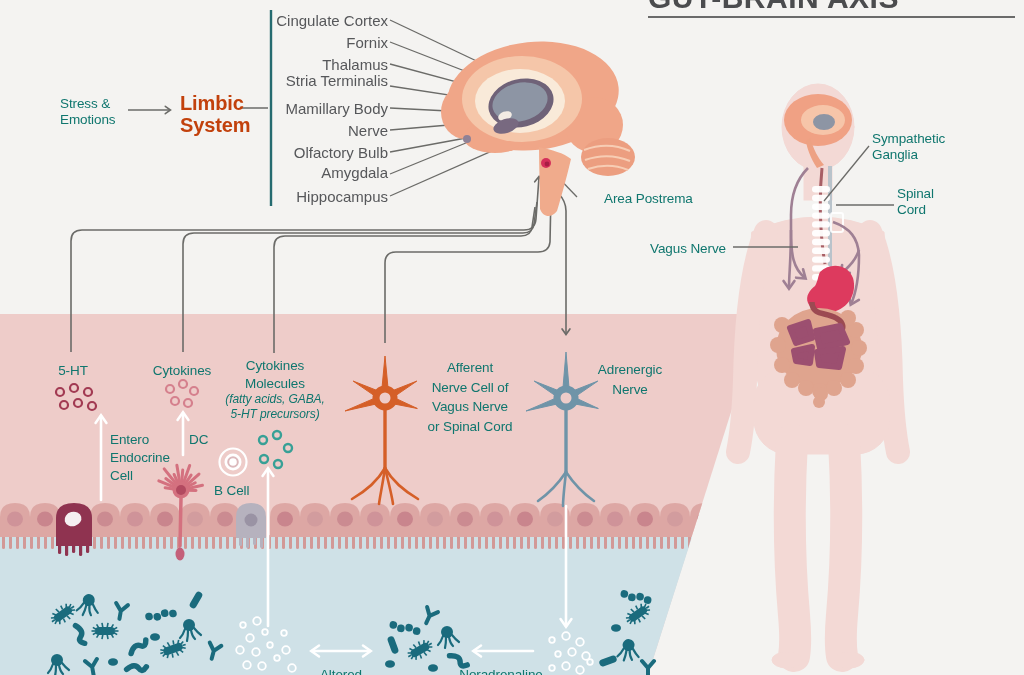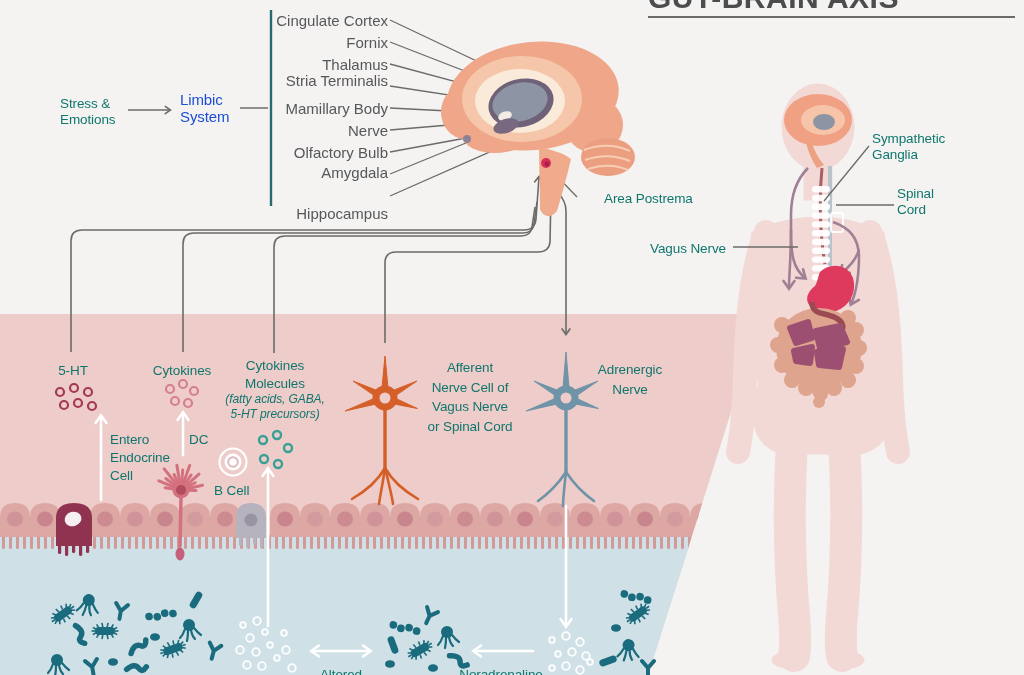--- a/index.html
+++ b/index.html
@@ -1,21 +1,21 @@
 <!DOCTYPE html>
 <html><head>
 <meta charset="utf-8">
 <style>
   html,body{margin:0;padding:0;background:#e8e8e8;}
   #stage{position:relative;width:1024px;height:675px;overflow:hidden;background:#f4f3f1;
          font-family:"Liberation Sans",sans-serif;}
   #art{position:absolute;left:0;top:0;}
   .lbl{position:absolute;font-size:13.5px;line-height:1.3;color:#0f766e;letter-spacing:-0.1px;}
   .center{text-align:center;}
-  .teal{color:#1d4ed8;font-weight:normal;font-size:15px;line-height:1.12;}
+  .teal{color:#c2410c;font-weight:bold;font-size:20px;line-height:1.12;}
   .ital{font-style:italic;font-size:12px;line-height:1.27;}
   .regions{position:absolute;left:168px;top:0;width:220px;}
   .region{position:absolute;right:0;white-space:nowrap;font-size:15px;color:#56575a;}
   #title-clip{position:absolute;left:648px;top:0;width:300px;height:14px;overflow:hidden;}
   #title-text{position:absolute;left:0;top:-19px;font-size:30px;font-weight:bold;color:#4b4c4e;
               letter-spacing:0.5px;white-space:nowrap;}
   #title-rule{position:absolute;left:648px;top:16px;width:367px;height:2px;background:#6a6a6a;}
   .l2{line-height:1.18;}
   .l4{line-height:1.45;}
 </style>
@@ -669,21 +669,21 @@
 
   <div class="regions">
     <div class="region" style="top:12px;">Cingulate Cortex</div>
     <div class="region" style="top:34px;">Fornix</div>
     <div class="region" style="top:56px;">Thalamus</div>
     <div class="region" style="top:72px;">Stria Terminalis</div>
     <div class="region" style="top:100px;">Mamillary Body</div>
     <div class="region" style="top:122px;">Nerve</div>
     <div class="region" style="top:144px;">Olfactory Bulb</div>
     <div class="region" style="top:164px;">Amygdala</div>
-    <div class="region" style="top:188px;margin-top:17px;">Hippocampus</div>
+    <div class="region" style="top:188px;">Hippocampus</div>
   </div>
 
   <div class="lbl" style="left:604px;top:190px;">Area Postrema</div>
   <div class="lbl" style="left:650px;top:240px;">Vagus Nerve</div>
   <div class="lbl l2" style="left:872px;top:131px;">
     <div>Sympathetic</div>
       <div>Ganglia</div>
   </div>
   <div class="lbl l2" style="left:897px;top:186px;">
     <div>Spinal</div>

